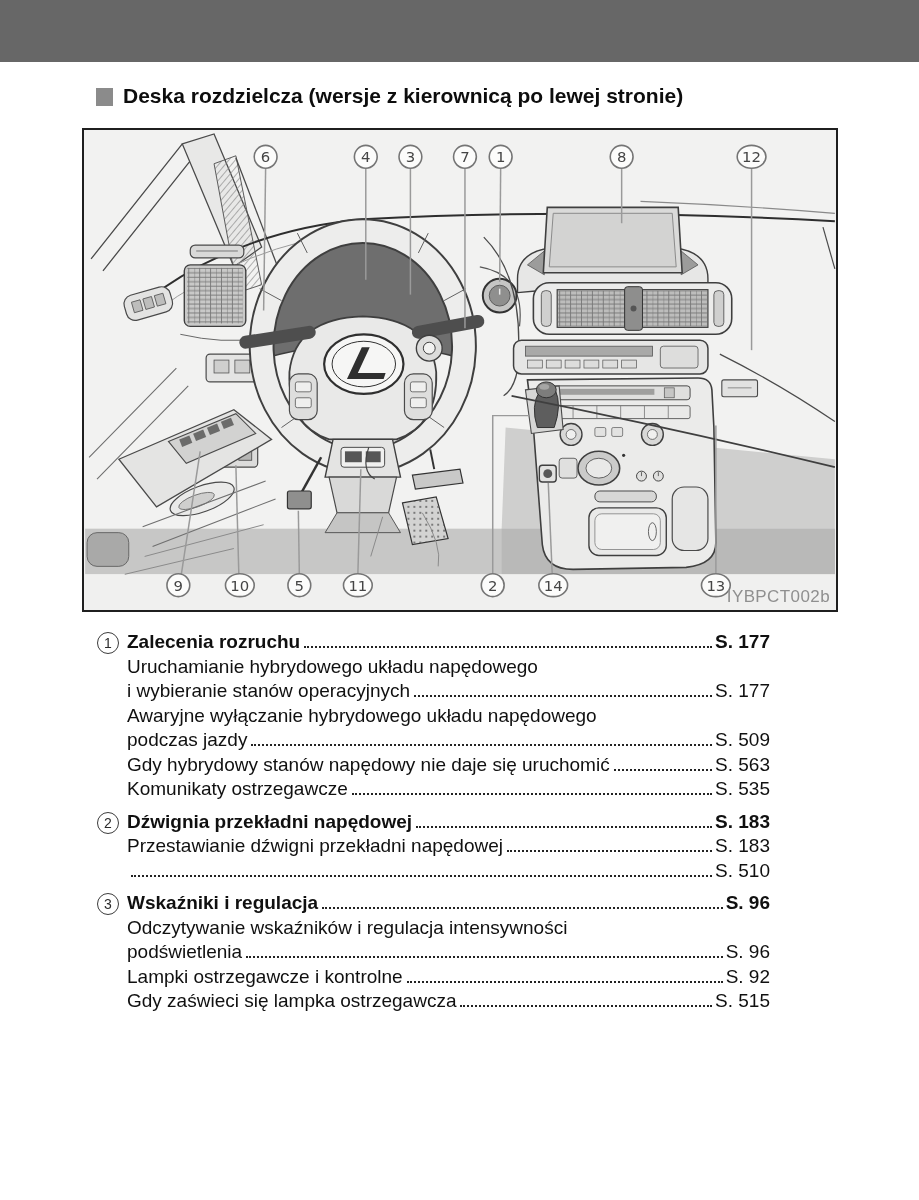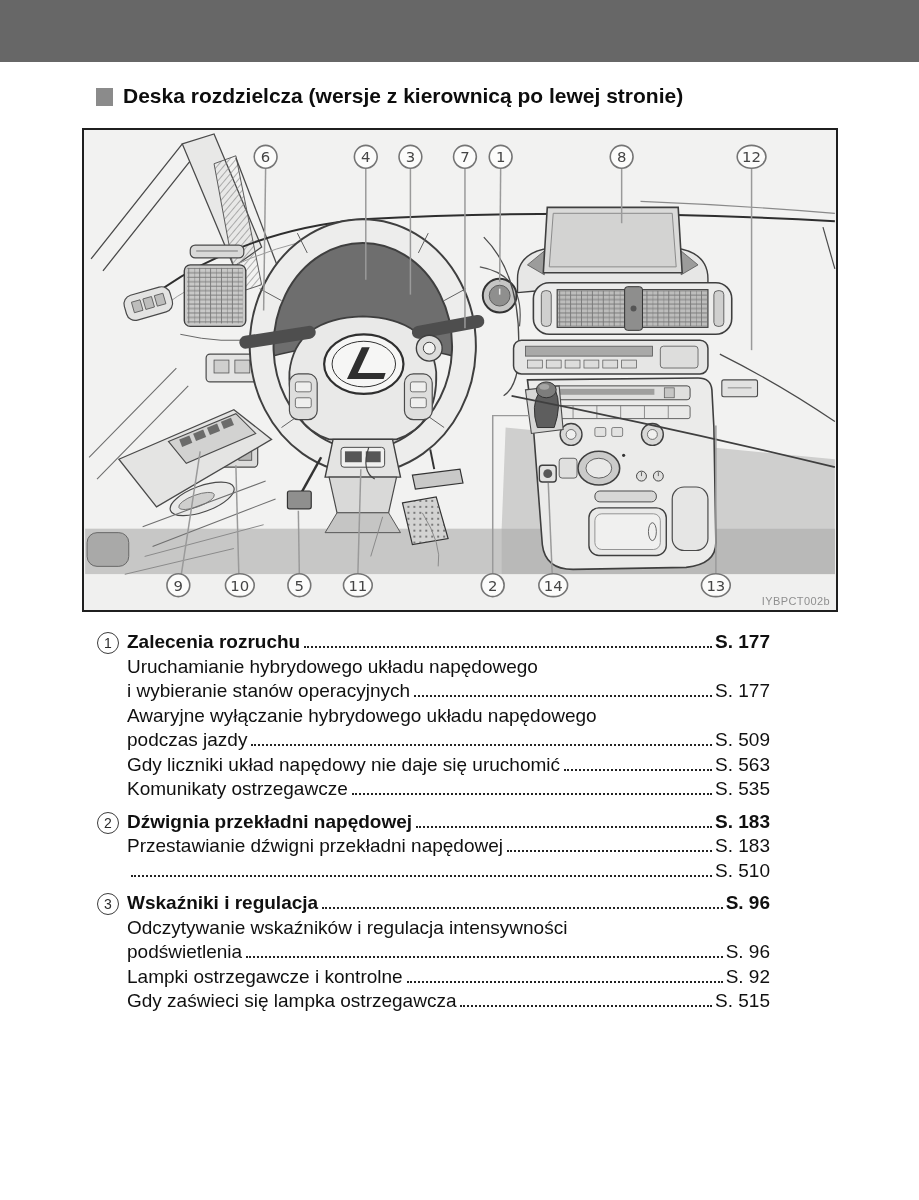--- a/index.html
+++ b/index.html
@@ -12,21 +12,21 @@
   .top-bar{position:absolute;top:0;left:0;width:919px;height:62px;background:#676767;}
   .title-row{position:absolute;top:84px;left:84px;display:flex;align-items:center;gap:10px;margin-left:12px;}
   .bullet{width:17px;height:18px;background:#8b8b8b;flex:0 0 auto;margin-top:1px;}
   h1.page-title{margin:0;font-size:21px;font-weight:700;letter-spacing:0;color:#0d0d0d;white-space:nowrap;}
   .figure{
     position:absolute;left:82px;top:128px;width:756px;height:484px;
     box-sizing:border-box;border:2px solid #1f1f1f;background:#f2f2f1;
   }
   .figure svg{position:absolute;left:0;top:0;width:752px;height:480px;display:block;}
   .watermark{
-    position:absolute;right:6px;bottom:3px;font-size:11px;color:#8f8f8f;
+    position:absolute;right:6px;bottom:3px;font-size:17px;color:#8f8f8f;
     letter-spacing:.4px;font-family:"Liberation Sans",sans-serif;
   }
   .index{position:absolute;left:97px;top:630px;width:673px;font-size:19px;line-height:24.5px;}
   .entry + .entry{margin-top:8px;}
   .row{display:flex;align-items:baseline;}
   .num{
     flex:0 0 auto;box-sizing:border-box;width:22px;height:22px;
     border:1.5px solid #3c3c3c;border-radius:50%;
     display:inline-flex;align-items:center;justify-content:center;
     font-size:14px;color:#2b2b2b;margin-right:8px;background:#fff;
@@ -318,21 +318,21 @@
       </div>
       <div class="row sub">
         <span class="stext">Awaryjne wyłączanie hybrydowego układu napędowego</span>
       </div>
       <div class="row sub">
         <span class="stext">podczas jazdy</span>
         <span class="leader"></span>
         <span class="page">S. 509</span>
       </div>
       <div class="row sub">
-        <span class="stext">Gdy liczniki układ napędowy nie daje się uruchomić</span>
+        <span class="stext">Gdy hybrydowy stanów napędowy nie daje się uruchomić</span>
         <span class="leader"></span>
         <span class="page">S. 563</span>
       </div>
       <div class="row sub">
         <span class="stext">Komunikaty ostrzegawcze</span>
         <span class="leader"></span>
         <span class="page">S. 535</span>
       </div>
     </div>
     <div class="entry">

